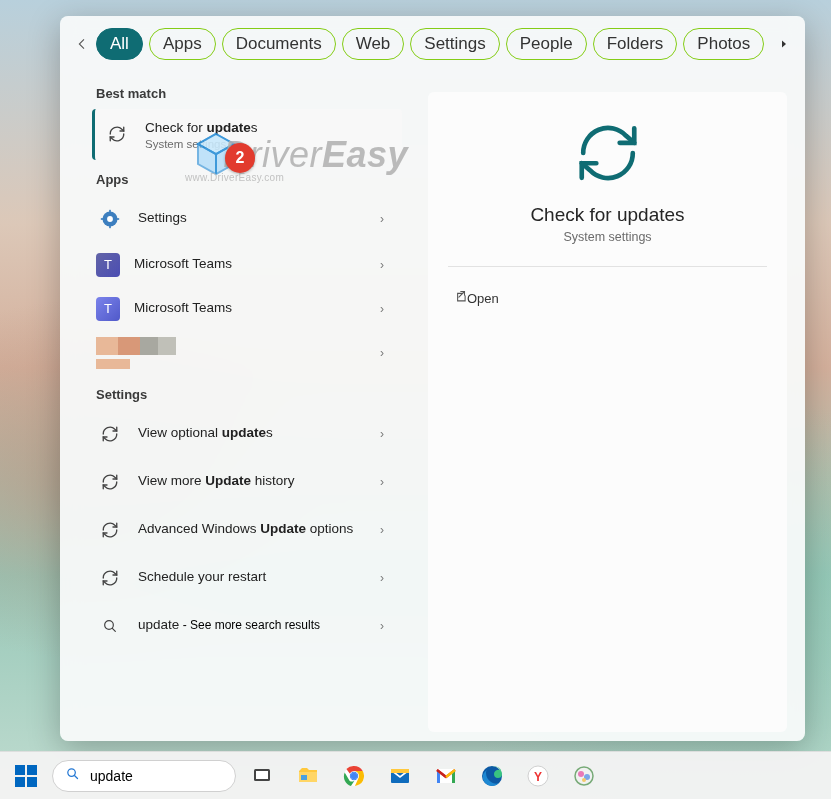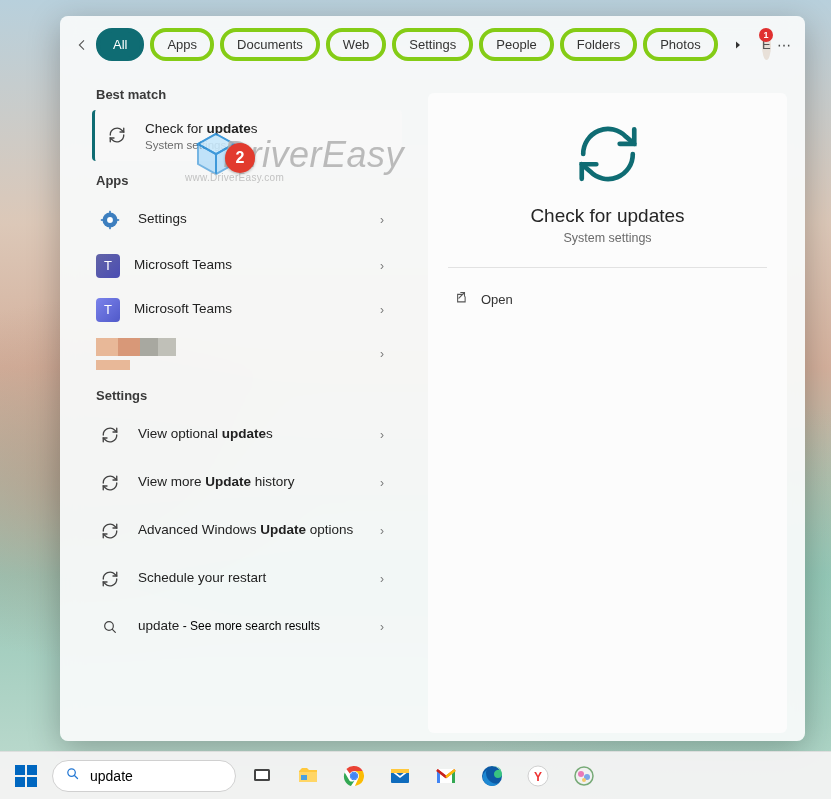--- a/index.html
+++ b/index.html
@@ -25,21 +25,21 @@
   .top-bar {
     display: flex; align-items: center; padding: 12px 14px 8px 14px; gap: 6px;
   }
   .back-arrow {
     width: 28px; height: 28px; display: flex; align-items: center; justify-content: center;
     color: #555; cursor: pointer; border-radius: 4px;
   }
   .tabs { display: flex; gap: 6px; align-items: center; flex: 1; }
   .tab {
     padding: 5px 13px; border-radius: 16px;
-    font-size: 13px; background: transparent; border: 4px solid #84cc16;
+    font-size: 17px; background: transparent; border: 1px solid #84cc16;
     color: #333; cursor: pointer;
   }
   .tab.active { background: #0f6c73; color: #fff; border-color: #0f6c73; }
   .tab-more { width: 28px; height: 28px; display: flex; align-items: center; justify-content: center; cursor: pointer; }
   .profile {
     width: 30px; height: 30px; border-radius: 50%; background: #e8e0d8;
     display: flex; align-items: center; justify-content: center; color: #555; font-size: 13px;
     position: relative; margin-left: 4px;
   }
   .badge {
@@ -108,34 +108,34 @@
   .preview-title {
     text-align: center; font-size: 19px; color: #252525; font-weight: 400;
   }
   .preview-sub {
     text-align: center; font-size: 12.5px; color: #6b6b6b; margin-top: 4px;
   }
   .divider {
     height: 1px; background: #e2e2e2; margin: 22px 0 14px 0;
   }
   .action-row {
-    display: flex; align-items: center; gap: 14px;
+    display: flex; align-items: center; 
     padding: 8px 4px; font-size: 13px; color: #333; cursor: pointer;
   }
   .action-row svg { width: 15px; height: 15px; }
 
   
   .watermark {
     position: absolute; top: 134px; left: 185px; pointer-events: none;
     color: #a0a0a0; opacity: .85;
   }
   .watermark .wm-title {
     font-size: 36px; font-weight: 300; font-style: italic; color: #b0b0b0; letter-spacing: .5px;
   }
-  .watermark .wm-title b { font-weight: 400; font-style: italic; }
+  .watermark .wm-title b { font-weight: 700; font-style: italic; }
   .watermark .wm-url { font-size: 10px; color: #b8b8b8; margin-top: -4px; letter-spacing: .3px; }
   .wm-cube {
     position: absolute; top: 130px; left: 192px; width: 48px; height: 48px; pointer-events: none; opacity: .9;
   }
 
   
   .ann {
     position: absolute; width: 30px; height: 30px; border-radius: 50%;
     background: #e23b2e; color: #fff; font-weight: 700; font-size: 16px;
     display: flex; align-items: center; justify-content: center;

